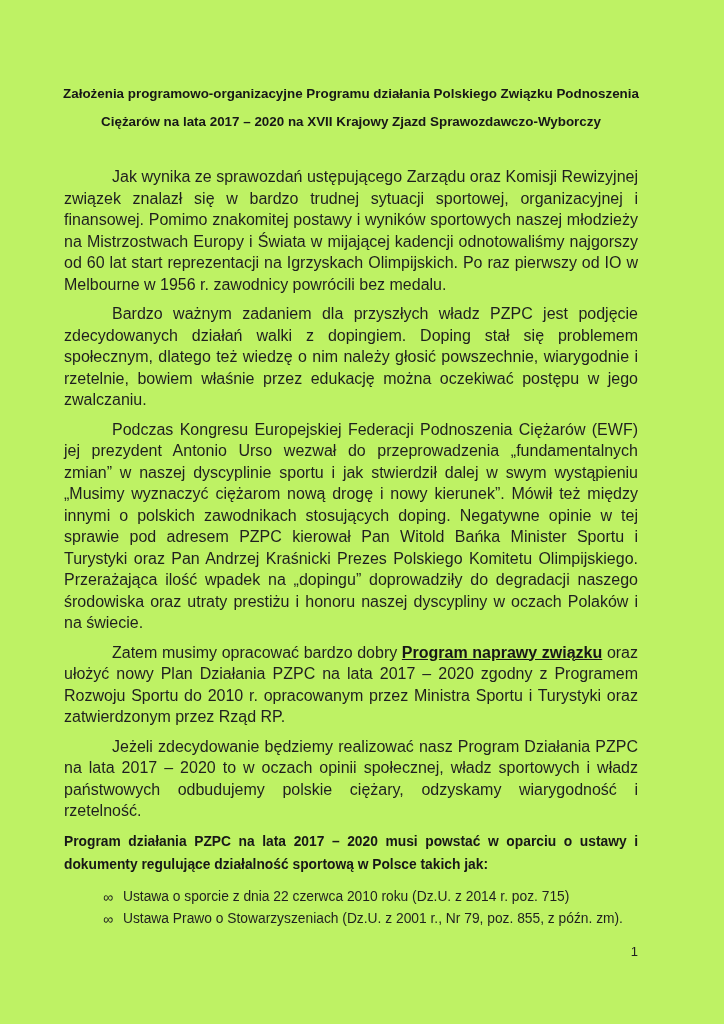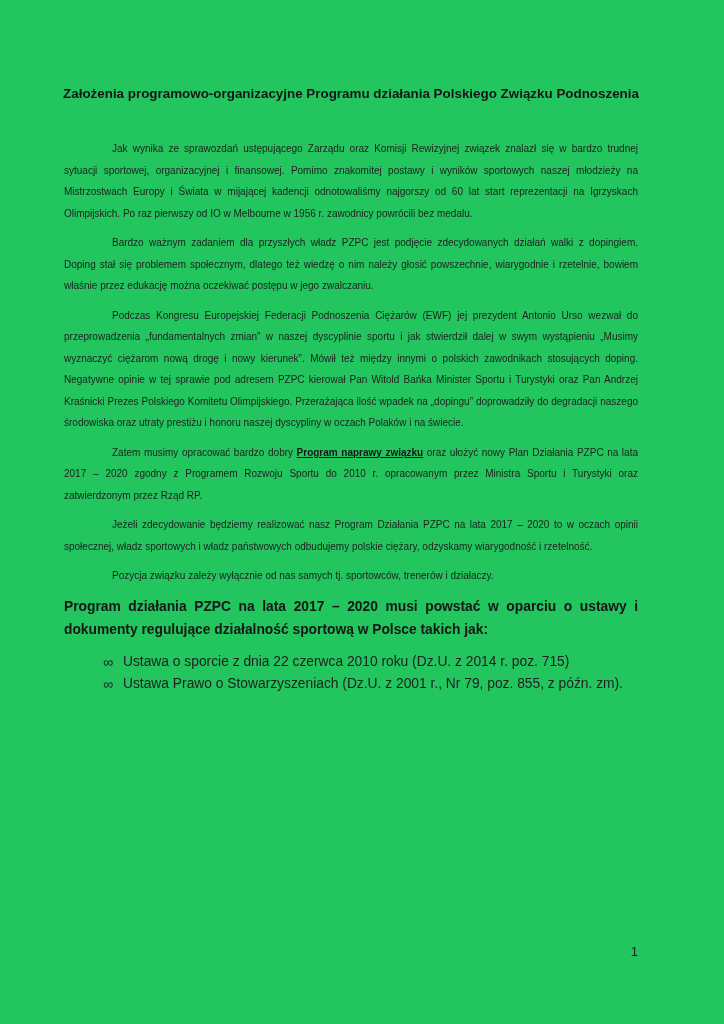--- a/index.html
+++ b/index.html
@@ -4,21 +4,21 @@
 <style>
   html, body {
     margin: 0;
     padding: 0;
     background: #ffffff;
   }
   .page {
     position: relative;
     width: 724px;
     height: 1024px;
-    background: #22c55e;
+    background: #bef264;
     box-sizing: border-box;
     padding: 80px 86px 0 64px;
     font-family: "Liberation Sans", "DejaVu Sans", sans-serif;
     color: #1f1f1f;
     overflow: hidden;
   }
   .title {
     display: flex;
     flex-direction: column;
     align-items: center;
@@ -27,21 +27,21 @@
     line-height: 28px;
     margin: 0 0 30px 0;
     color: #171717;
   }
   .title-line {
     white-space: nowrap;
     flex-shrink: 0;
   }
   p.para {
     margin: 0 0 8px 0;
-    font-size: 10px;
+    font-size: 16px;
     line-height: 21.5px;
     text-align: justify;
     text-indent: 48px;
   }
   .emph {
     font-weight: bold;
     text-decoration: underline;
     color: #171717;
   }
   h2.heading {
@@ -79,30 +79,30 @@
     color: #1f1f1f;
   }
 </style>
 </head>
 <body>
 
 <div class="page">
 
   <h1 class="title">
     <span class="title-line">Założenia programowo-organizacyjne Programu działania Polskiego Związku Podnoszenia</span>
+    <span class="title-line">Ciężarów na lata 2017 – 2020 na XVII Krajowy Zjazd Sprawozdawczo-Wyborczy</span>
   </h1>
 
   <p class="para">Jak wynika ze sprawozdań ustępującego Zarządu oraz Komisji Rewizyjnej związek znalazł się w bardzo trudnej sytuacji sportowej, organizacyjnej i finansowej. Pomimo znakomitej postawy i wyników sportowych naszej młodzieży na Mistrzostwach Europy i Świata w mijającej kadencji odnotowaliśmy najgorszy od 60 lat start reprezentacji na Igrzyskach Olimpijskich. Po raz pierwszy od IO w Melbourne w 1956 r. zawodnicy powrócili bez medalu.</p>
   <p class="para">Bardzo ważnym zadaniem dla przyszłych władz PZPC jest podjęcie zdecydowanych działań walki z dopingiem. Doping stał się problemem społecznym, dlatego też wiedzę o nim należy głosić powszechnie, wiarygodnie i rzetelnie, bowiem właśnie przez edukację można oczekiwać postępu w jego zwalczaniu.</p>
   <p class="para">Podczas Kongresu Europejskiej Federacji Podnoszenia Ciężarów (EWF) jej prezydent Antonio Urso wezwał do przeprowadzenia „fundamentalnych zmian” w naszej dyscyplinie sportu i jak stwierdził dalej w swym wystąpieniu „Musimy wyznaczyć ciężarom nową drogę i nowy kierunek”. Mówił też między innymi o polskich zawodnikach stosujących doping. Negatywne opinie w tej sprawie pod adresem PZPC kierował Pan Witold Bańka Minister Sportu i Turystyki oraz Pan Andrzej Kraśnicki Prezes Polskiego Komitetu Olimpijskiego. Przerażająca ilość wpadek na „dopingu” doprowadziły do degradacji naszego środowiska oraz utraty prestiżu i honoru naszej dyscypliny w oczach Polaków i na świecie.</p>
 
   <p class="para"><span>Zatem musimy opracować bardzo dobry </span><span class="emph">Program naprawy związku</span><span> oraz ułożyć nowy Plan Działania PZPC na lata 2017 – 2020 zgodny z Programem Rozwoju Sportu do 2010 r. opracowanym przez Ministra Sportu i Turystyki oraz zatwierdzonym przez Rząd RP.</span></p>
 
   <p class="para">Jeżeli zdecydowanie będziemy realizować nasz Program Działania PZPC na lata 2017 – 2020 to w oczach opinii społecznej, władz sportowych i władz państwowych odbudujemy polskie ciężary, odzyskamy wiarygodność i rzetelność.</p>
-  <p class="para">Pozycja związku zależy wyłącznie od nas samych tj. sportowców, trenerów i działaczy.</p>
 
   <h2 class="heading">Program działania PZPC na lata 2017 – 2020 musi powstać w oparciu o ustawy i dokumenty regulujące działalność sportową w Polsce takich jak:</h2>
 
   <ul class="bullets">
     <li>
       <span class="marker">∞</span>
       <span class="btext">Ustawa o sporcie z dnia 22 czerwca 2010 roku (Dz.U. z 2014 r. poz. 715)</span>
     </li>
     <li>
       <span class="marker">∞</span>

